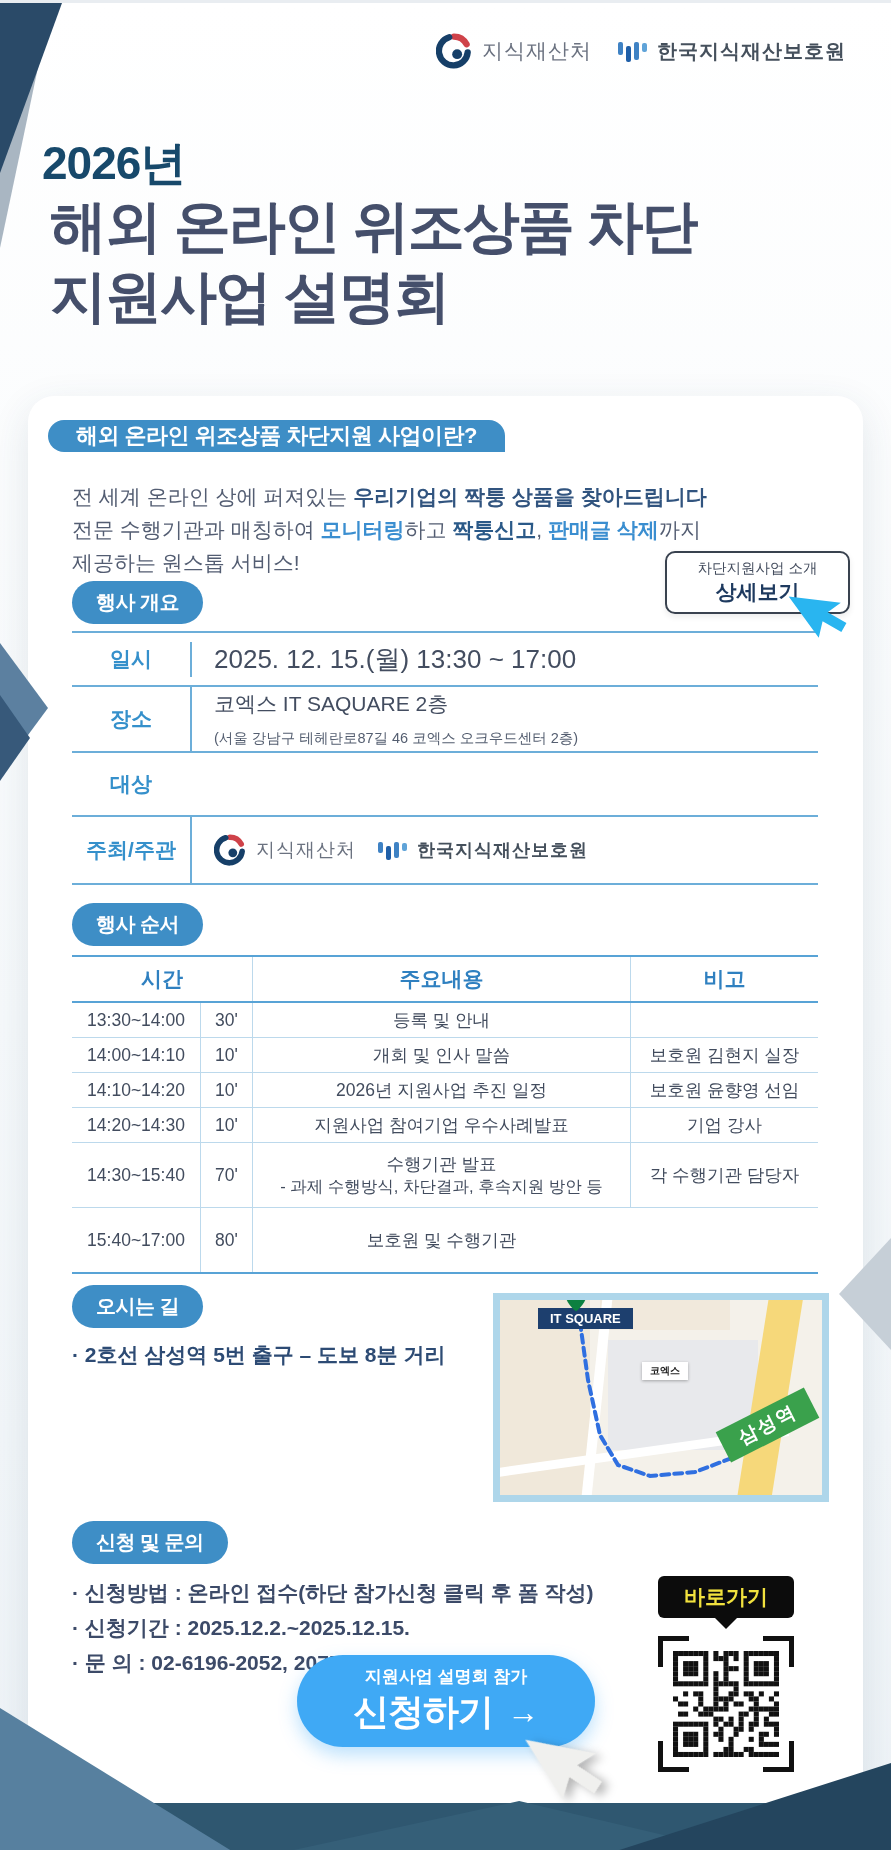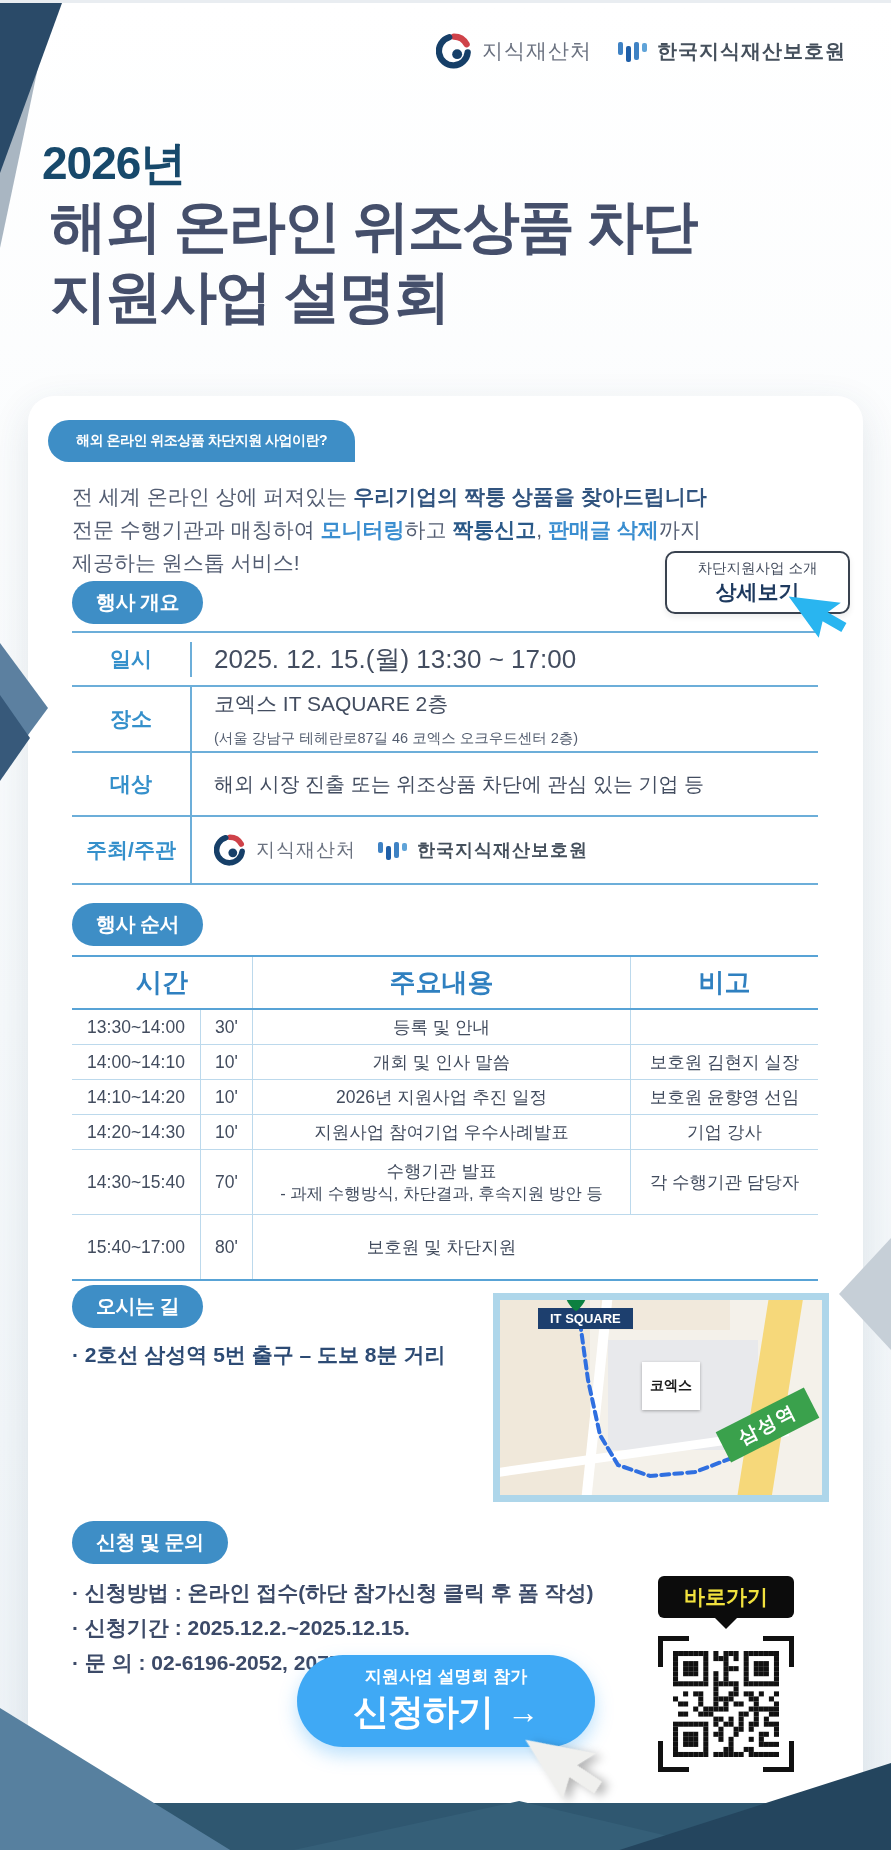--- a/index.html
+++ b/index.html
@@ -4,36 +4,36 @@
 <style>
   html,body{margin:0;padding:0;background:#e9edf1;}
   .page{position:relative;width:891px;height:1850px;margin:3px auto;overflow:hidden;
         background:linear-gradient(180deg,#ffffff 0%,#f6f9fb 55%,#eef3f7 100%);
         font-family:"Liberation Sans","DejaVu Sans",sans-serif;color:#454f63;}
   .abs{position:absolute;}
   .card{position:absolute;left:28px;top:393px;width:835px;height:1407px;background:#ffffff;
         border-radius:26px;box-shadow:0 12px 38px rgba(40,70,100,.12);z-index:1;}
   .badge{display:inline-block;background:#3e8ec6;color:#fff;font-weight:bold;
          padding:8px 24px;border-radius:22px;font-size:20px;letter-spacing:-0.5px;}
-  .badge.big{font-size:14px;padding:12px 28px;border-radius:26px 26px 0 26px;}
+  .badge.big{font-size:22px;padding:1px 28px;border-radius:26px 26px 0 26px;}
   .hl-navy{color:#31547f;font-weight:bold;}
   .hl-blue{color:#3a8ed0;font-weight:bold;}
   .hl-dark{color:#2a5988;font-weight:bold;}
   .para{font-size:21px;line-height:33px;color:#535d72;}
   
   .ovr{position:absolute;left:72px;top:628px;width:746px;z-index:2;}
   .ovr-row{display:grid;grid-template-columns:118px 1fr;align-items:center;border-top:2px solid #6caed9;}
   .ovr-row:last-child{border-bottom:2px solid #6caed9;}
   .ovr-label{color:#3590cb;font-weight:bold;font-size:21px;text-align:center;}
   .ovr-val{font-size:20px;color:#434d60;padding-left:22px;border-left:2px solid #6caed9;display:flex;align-items:center;flex-wrap:wrap;gap:6px;}
   .ovr-sub{font-size:14.5px;color:#545e70;}
   
   .sch{position:absolute;left:72px;top:952px;width:746px;z-index:2;font-size:17.5px;color:#424c5e;}
   .sch-head{display:grid;grid-template-columns:180px 378px 188px;border-top:2px solid #58a3d6;border-bottom:2px solid #58a3d6;
-            color:#2f80c0;font-weight:bold;font-size:26px;}
+            color:#2f80c0;font-weight:bold;font-size:21px;}
   .sch-head div{padding:8px 0;text-align:center;}
   .sch-head div + div{border-left:1px solid #bcd9ec;}
   .sch-row{display:grid;grid-template-columns:128px 52px 378px 188px;border-bottom:1px solid #bcd9ec;align-items:center;text-align:center;}
   .sch-row:last-child{border-bottom:2px solid #58a3d6;}
   .sch-row>div{padding:5px 2px;}
   .sch-row>div + div{border-left:1px solid #bcd9ec;align-self:stretch;display:flex;flex-direction:column;justify-content:center;}
   .sch-detail{font-size:16.5px;}
   
   .map{position:absolute;left:493px;top:1290px;width:322px;height:195px;border:7px solid #aed6ea;background:#f4f1ea;overflow:hidden;z-index:2;}
   .mlbl{position:absolute;font-weight:bold;white-space:nowrap;}
@@ -122,23 +122,20 @@
     </div>
     <div class="ovr-row" style="height:64px;">
       <div class="ovr-label">장소</div>
       <div class="ovr-val" style="height:100%;">
         <span style="font-size:21px;">코엑스 IT SAQUARE 2층</span>
         <span class="ovr-sub">(서울 강남구 테헤란로87길 46 코엑스 오크우드센터 2층)</span>
       </div>
     </div>
     <div class="ovr-row" style="height:62px;">
       <div class="ovr-label">대상</div>
-      <div class="ovr-val" style="height:100%;">
-          <span>해외 시장 진출 또는 위조상품 차단에 관심 있는 기업 등</span>
-        </div>
     </div>
     <div class="ovr-row" style="height:66px;">
       <div class="ovr-label">주최/주관</div>
       <div class="ovr-val" style="height:100%;gap:22px;">
         <span class="logo-row">
           <svg width="32" height="32" viewBox="0 0 40 40">
             <path d="M20 4 a16 16 0 0 1 14 8.5" fill="none" stroke="#cf4249" stroke-width="7" stroke-linecap="round"></path>
             <path d="M35.2 21.5 a16 16 0 1 1-20.5-16.8" fill="none" stroke="#163f68" stroke-width="7" stroke-linecap="round"></path>
             <circle cx="23.5" cy="23.5" r="5.5" fill="#163f68"></circle>
           </svg>
@@ -226,41 +223,41 @@
       <div>
           <span>각 수행기관 담당자</span>
         </div>
     </div>
     <div class="sch-row" style="min-height:64px;">
       <div>15:40~17:00</div>
       <div>
           <span>80'</span>
         </div>
       <div>
-          <span>보호원 및 차단지원</span>
+          <span>보호원 및 수행기관</span>
         </div>
     </div>
   </div>
 
   <div class="abs" style="left:72px;top:1282px;z-index:2;">
     <span class="badge">오시는 길</span>
   </div>
   <div class="abs" style="left:72px;top:1338px;font-size:21px;font-weight:bold;color:#2d4b74;z-index:2;">· 2호선 삼성역 5번 출구 – 도보 8분 거리</div>
 
   <div class="map">
     <div class="abs" style="left:0;top:0;width:90px;height:195px;background:#efe6d6;opacity:.8;"></div>
     <div class="abs" style="left:108px;top:40px;width:150px;height:110px;background:#e8e9ec;"></div>
     <div class="abs" style="left:100px;top:0;width:130px;height:30px;background:#efe6d6;opacity:.7;"></div>
     <div class="abs" style="left:92px;top:-10px;width:10px;height:215px;background:#fff;transform:rotate(6deg);"></div>
     <div class="abs" style="left:-10px;top:148px;width:300px;height:9px;background:#fff;transform:rotate(-8deg);"></div>
     <div class="abs" style="left:252px;top:-15px;width:34px;height:240px;background:#f6d87a;transform:rotate(9deg);"></div>
     <svg class="abs" width="322" height="195" viewBox="0 0 322 195" style="left:0;top:0;">
       <polyline points="80,22 88,80 100,135 118,165 150,176 195,172 232,158 266,138" fill="none" stroke="#2f6fe0" stroke-width="4" stroke-dasharray="8 5" stroke-linecap="round"></polyline>
     </svg>
-    <div class="mlbl" style="left:142px;top:62px;background:#fff;color:#1c1c1c;font-size:14px;padding:15px 8px;box-shadow:0 1px 3px rgba(0,0,0,.3);">코엑스</div>
+    <div class="mlbl" style="left:142px;top:62px;background:#fff;color:#1c1c1c;font-size:10px;padding:2px 8px;box-shadow:0 1px 3px rgba(0,0,0,.3);">코엑스</div>
     <div class="mlbl" style="left:38px;top:8px;background:#1d3f6e;color:#fff;font-size:13px;padding:3px 12px;">IT SQUARE</div>
     <svg class="abs" width="20" height="26" viewBox="0 0 24 30" style="left:66px;top:-14px;">
       <path d="M12 0 C5 0 0 5 0 12 C0 20 12 30 12 30 C12 30 24 20 24 12 C24 5 19 0 12 0 Z" fill="#0c8040"></path>
       <circle cx="12" cy="11" r="4.5" fill="#fff"></circle>
     </svg>
     <div class="mlbl" style="left:218px;top:108px;background:#3aa14c;color:#fff;font-size:19px;padding:4px 18px;transform:rotate(-27deg);letter-spacing:2px;">삼성역</div>
   </div>
 
   <div class="abs" style="left:72px;top:1518px;z-index:2;">
     <span class="badge">신청 및 문의</span>

